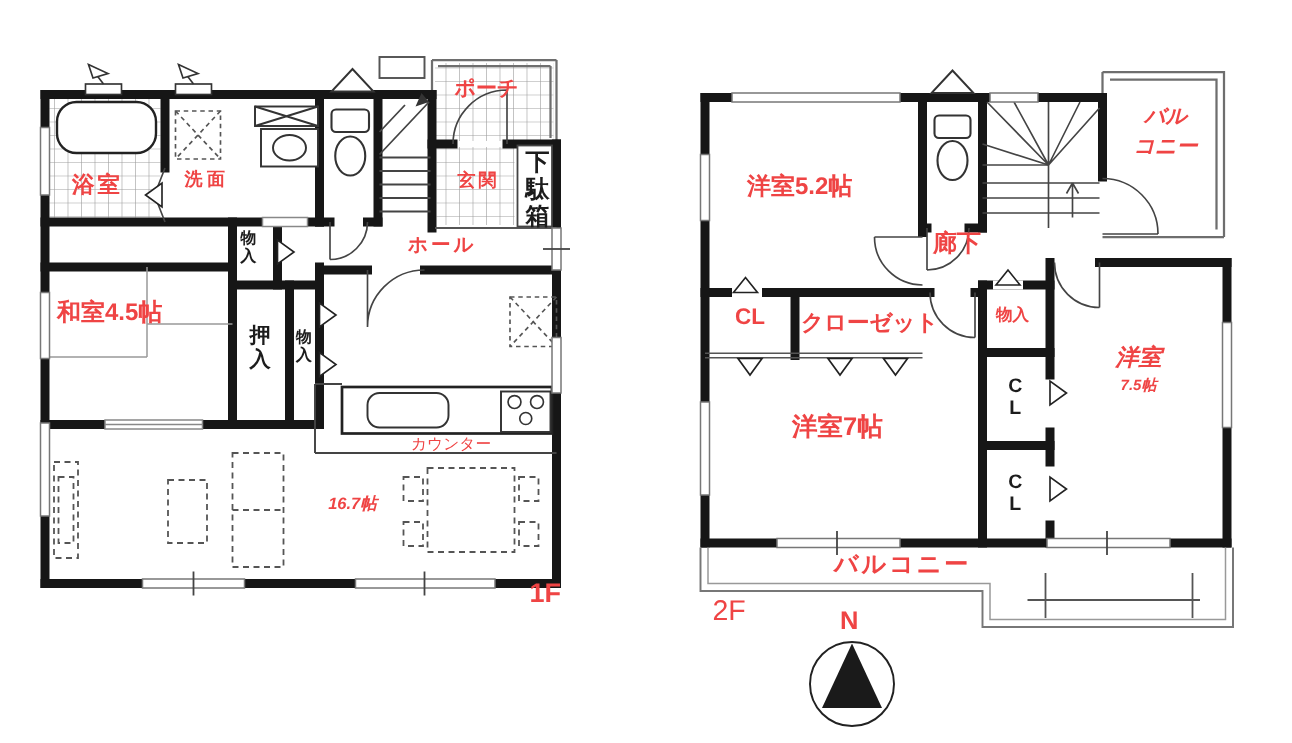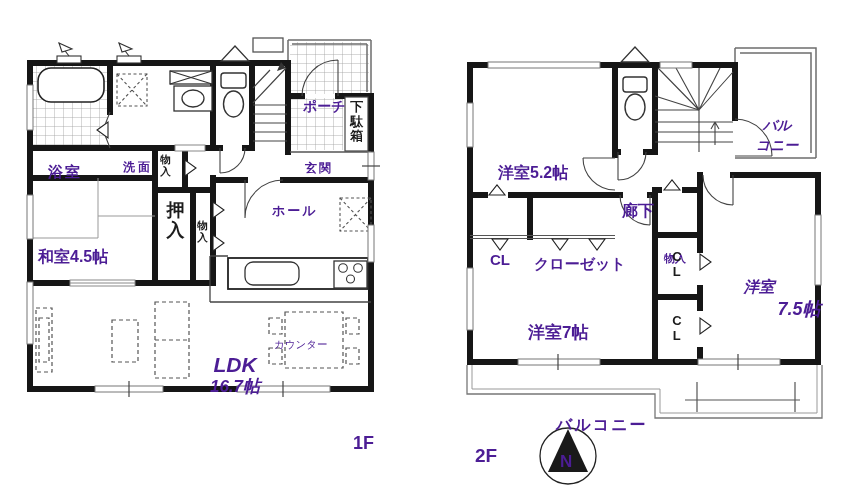--- a/index.html
+++ b/index.html
@@ -1,19 +1,19 @@
 <!DOCTYPE html>
 <html><head>
 <meta charset="utf-8">
 <style>
   html,body{margin:0;padding:0;background:#ffffff;}
   #stage{position:relative;width:861px;height:495px;background:#fff;overflow:hidden;
          font-family:"Liberation Sans","DejaVu Sans",sans-serif;}
   #plan-svg{position:absolute;left:0;top:0;}
-  .lbl{position:absolute;color:#4c1d95;white-space:nowrap;font-weight:600;line-height:1.1;margin-top:48px;}
+  .lbl{position:absolute;color:#ef4444;white-space:nowrap;font-weight:600;line-height:1.1;}
   .vlbl{position:absolute;color:#1c1c1c;font-weight:600;width:1.05em;line-height:1.12;
         text-align:center;word-break:break-all;white-space:normal;}
   .ctr{text-align:center;white-space:normal;font-style:italic;}
 </style>
 </head>
 <body>
 
 <div id="stage">
 
 <svg id="plan-svg" width="861" height="495" viewBox="0 0 861 495">
@@ -244,40 +244,39 @@
   <g>
     <circle cx="568" cy="456" r="28" fill="none" stroke="#222" stroke-width="1.3"></circle>
     <path d="M568 429 L548 472 L588 472 Z" fill="#1a1a1a"></path>
   </g>
 </svg>
 
   <div class="lbl" style="left:48px;top:116px;font-size:15px;letter-spacing:2px;">浴室</div>
   <div class="lbl" style="left:123px;top:113px;font-size:12px;letter-spacing:3px;">洗面</div>
   <div class="lbl" style="left:303px;top:51px;font-size:14px;">ポーチ</div>
   <div class="lbl" style="left:305px;top:114px;font-size:12px;letter-spacing:2px;">玄関</div>
-  <div class="vlbl" style="left:350px;top:100px;font-size:13px;">下駄箱</div>
+  <div class="vlbl" style="left:350px;top:100px;font-size:16px;">下駄箱</div>
   <div class="lbl" style="left:272px;top:156px;font-size:13px;letter-spacing:2px;">ホール</div>
   <div class="vlbl" style="left:160px;top:154px;font-size:10.5px;">物入</div>
   <div class="lbl" style="left:38px;top:200px;font-size:16px;">和室4.5帖</div>
-  <div class="vlbl" style="left:166px;top:200px;font-size:18px;">押入</div>
+  <div class="vlbl" style="left:166px;top:216px;font-size:14px;">押入</div>
   <div class="vlbl" style="left:197px;top:220px;font-size:10.5px;">物入</div>
   <div class="lbl" style="left:274px;top:291px;font-size:10.5px;font-weight:400;text-align:center;">カウンター</div>
-  <div class="lbl ctr" style="left:196px;top:305px;width:78px;font-size:21px;font-weight:600;">LDK</div>
-  <div class="lbl ctr" style="left:192px;top:330px;width:86px;font-size:17px;">16.7帖</div>
+  <div class="lbl ctr" style="left:192px;top:330px;width:86px;font-size:11px;">16.7帖</div>
   <div class="lbl" style="left:353px;top:386px;font-size:18px;font-weight:600;">1F</div>
 
   <div class="lbl" style="left:498px;top:116px;font-size:16px;">洋室5.2帖</div>
   <div class="lbl ctr" style="left:746px;top:70px;width:62px;font-size:14px;">バル</div>
   <div class="lbl ctr" style="left:742px;top:90px;width:70px;font-size:14px;">コニー</div>
   <div class="lbl" style="left:622px;top:154px;font-size:16px;">廊下</div>
   <div class="lbl" style="left:490px;top:204px;font-size:15px;">CL</div>
   <div class="lbl" style="left:534px;top:208px;font-size:15px;">クローゼット</div>
   <div class="lbl" style="left:664px;top:204px;font-size:11px;">物入</div>
   <div class="lbl" style="left:528px;top:276px;font-size:17px;">洋室7帖</div>
   <div class="vlbl" style="left:670px;top:250px;font-size:13px;">CL</div>
   <div class="vlbl" style="left:670px;top:314px;font-size:13px;">CL</div>
   <div class="lbl ctr" style="left:726px;top:230px;width:66px;font-size:15.5px;">洋室</div>
-  <div class="lbl ctr" style="left:762px;top:252px;width:74px;font-size:18px;">7.5帖</div>
+  <div class="lbl ctr" style="left:722px;top:252px;width:74px;font-size:10px;">7.5帖</div>
   <div class="lbl" style="left:556px;top:368px;font-size:16px;letter-spacing:2px;">バルコニー</div>
-  <div class="lbl" style="left:475px;top:398px;font-size:19px;font-weight:700;">2F</div>
+  <div class="lbl" style="left:475px;top:398px;font-size:19px;font-weight:400;">2F</div>
 
   <div class="lbl" style="left:560px;top:405px;font-size:17px;font-weight:700;">N</div>
 </div>
 
 </body></html>

